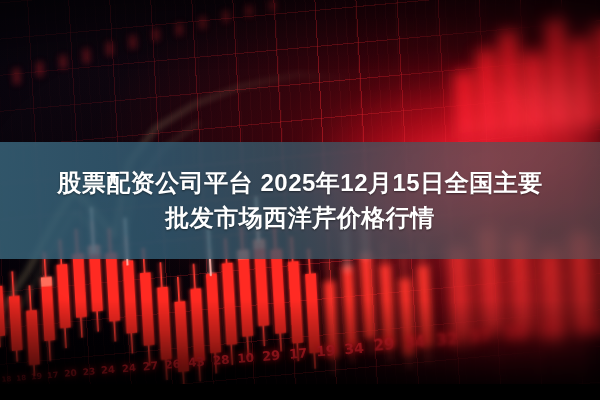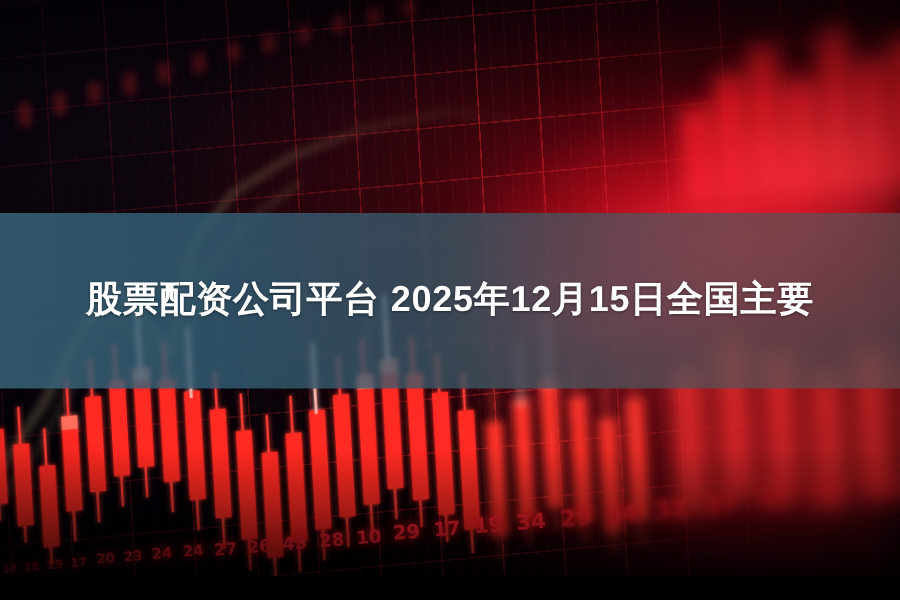--- a/index.html
+++ b/index.html
@@ -360,15 +360,16 @@
     <span class="tick" style="font-size:17px; opacity:.78; margin-right:13px; filter:blur(4.2px);">28</span>
     <span class="tick" style="font-size:18px; opacity:.74; margin-right:13px; filter:blur(5px);">31</span>
 
   </div>
 
   <div class="layer" id="bg-blurmask"></div>
   <div class="layer" id="bg-vignette"></div>
 
   <div id="title-band">
     <div class="title-line">股票配资公司平台 2025年12月15日全国主要</div>
+    <div class="title-line">批发市场西洋芹价格行情</div>
   </div>
 
 </div>
 
 </body></html>

